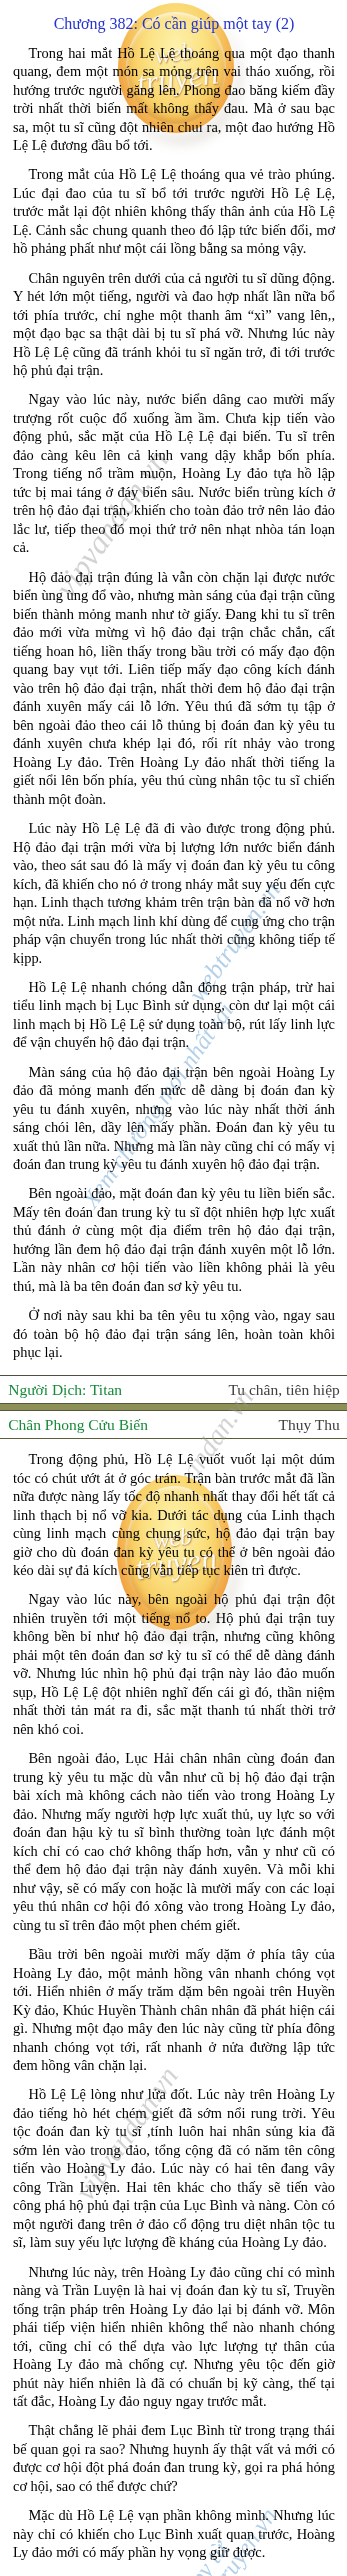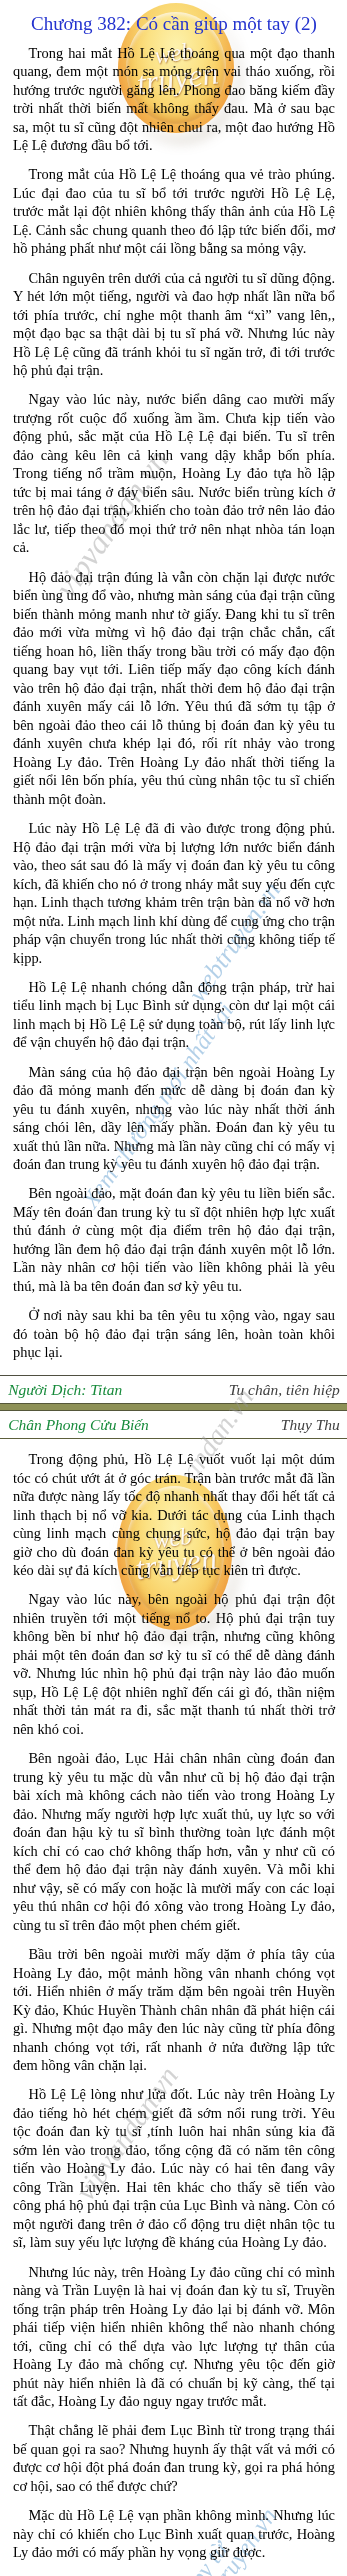--- a/index.html
+++ b/index.html
@@ -11,21 +11,21 @@
     background:#ffffff;
     font-family:"Liberation Serif", serif;
   }
 
   
   .chapter-title {
     position:relative;
     z-index:3;
     margin:12.4px 0 7.2px 0;
     text-align:center;
-    font-size:19px;
+    font-size:16px;
     line-height:24px;
     font-weight:normal;
     color:#2433cf;
     white-space:nowrap;
   }
 
   
   .par {
     position:relative;
     z-index:3;
@@ -45,21 +45,20 @@
     margin:13.4px 0 11.3px 0;
     border-top:1px solid #4f4f41;
     border-bottom:1.5px solid #5c5e3b;
     background:#ffffff;
   }
   .info-row {
     display:flex;
     justify-content:space-between;
     align-items:center;
     padding:3.6px 8.2px;
-    font-style:italic;
     font-size:15.5px;
     line-height:19.6px;
   }
   .info-row span { position:relative; z-index:3; }
   .row-separator {
     height:6.2px;
     background:#8e9157;
     border-top:1px solid #55573a;
     border-bottom:1px solid #55573a;
   }

